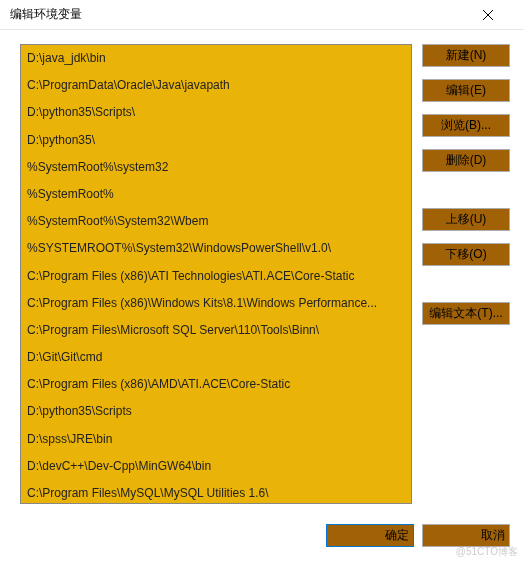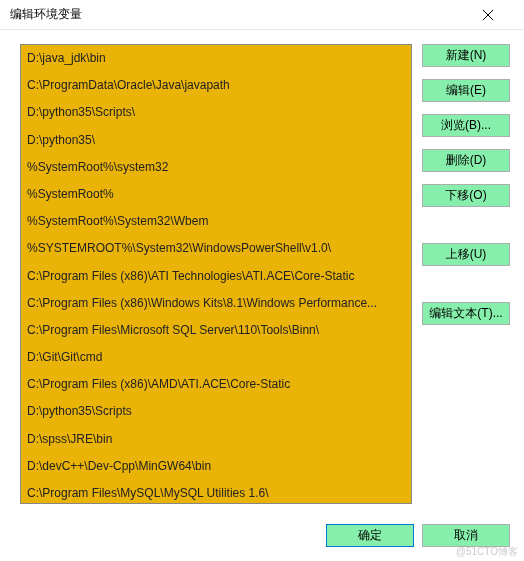--- a/index.html
+++ b/index.html
@@ -52,37 +52,37 @@
     }
     .side-buttons {
       width: 88px;
       display: flex;
       flex-direction: column;
       gap: 8px;
     }
     .btn {
       height: 23px;
       border: 1px solid #adadad;
-      background: #86efac;
+      background: #a16207;
       font-size: 12px;
       cursor: pointer;
       font-family: inherit;
       white-space: nowrap;
       padding: 0 4px;
     }
     .gap-small { margin-top: 4px; }
     .gap-large { margin-top: 28px; }
     .footer {
       position: absolute;
       bottom: 14px;
       right: 14px;
       display: flex;
       gap: 8px;
     }
-    .footer .btn { width: 88px; }
+    .footer .btn { width: 88px; text-align: right; }
     .btn.primary { border-color: #0078d7; }
     .watermark {
       position: absolute;
       bottom: 2px;
       right: 6px;
       font-size: 10px;
       color: #ccc;
       pointer-events: none;
     }
   </style>
@@ -116,22 +116,22 @@
       <div class="list-item">D:\python35\Scripts</div>
       <div class="list-item">D:\spss\JRE\bin</div>
       <div class="list-item">D:\devC++\Dev-Cpp\MinGW64\bin</div>
       <div class="list-item">C:\Program Files\MySQL\MySQL Utilities 1.6\</div>
     </div>
   <div class="side-buttons">
     <button class="btn">新建(N)</button>
     <button class="btn gap-small">编辑(E)</button>
     <button class="btn gap-small">浏览(B)...</button>
     <button class="btn gap-small">删除(D)</button>
+    <button class="btn gap-large">上移(U)</button>
     <button class="btn gap-small">下移(O)</button>
-    <button class="btn gap-large">上移(U)</button>
     <button class="btn gap-large">编辑文本(T)...</button>
   </div>
 </div>
 
 <div class="footer">
   <button class="btn primary">确定</button>
   <button class="btn">取消</button>
 </div>
 
 <div class="watermark">@51CTO博客</div>

